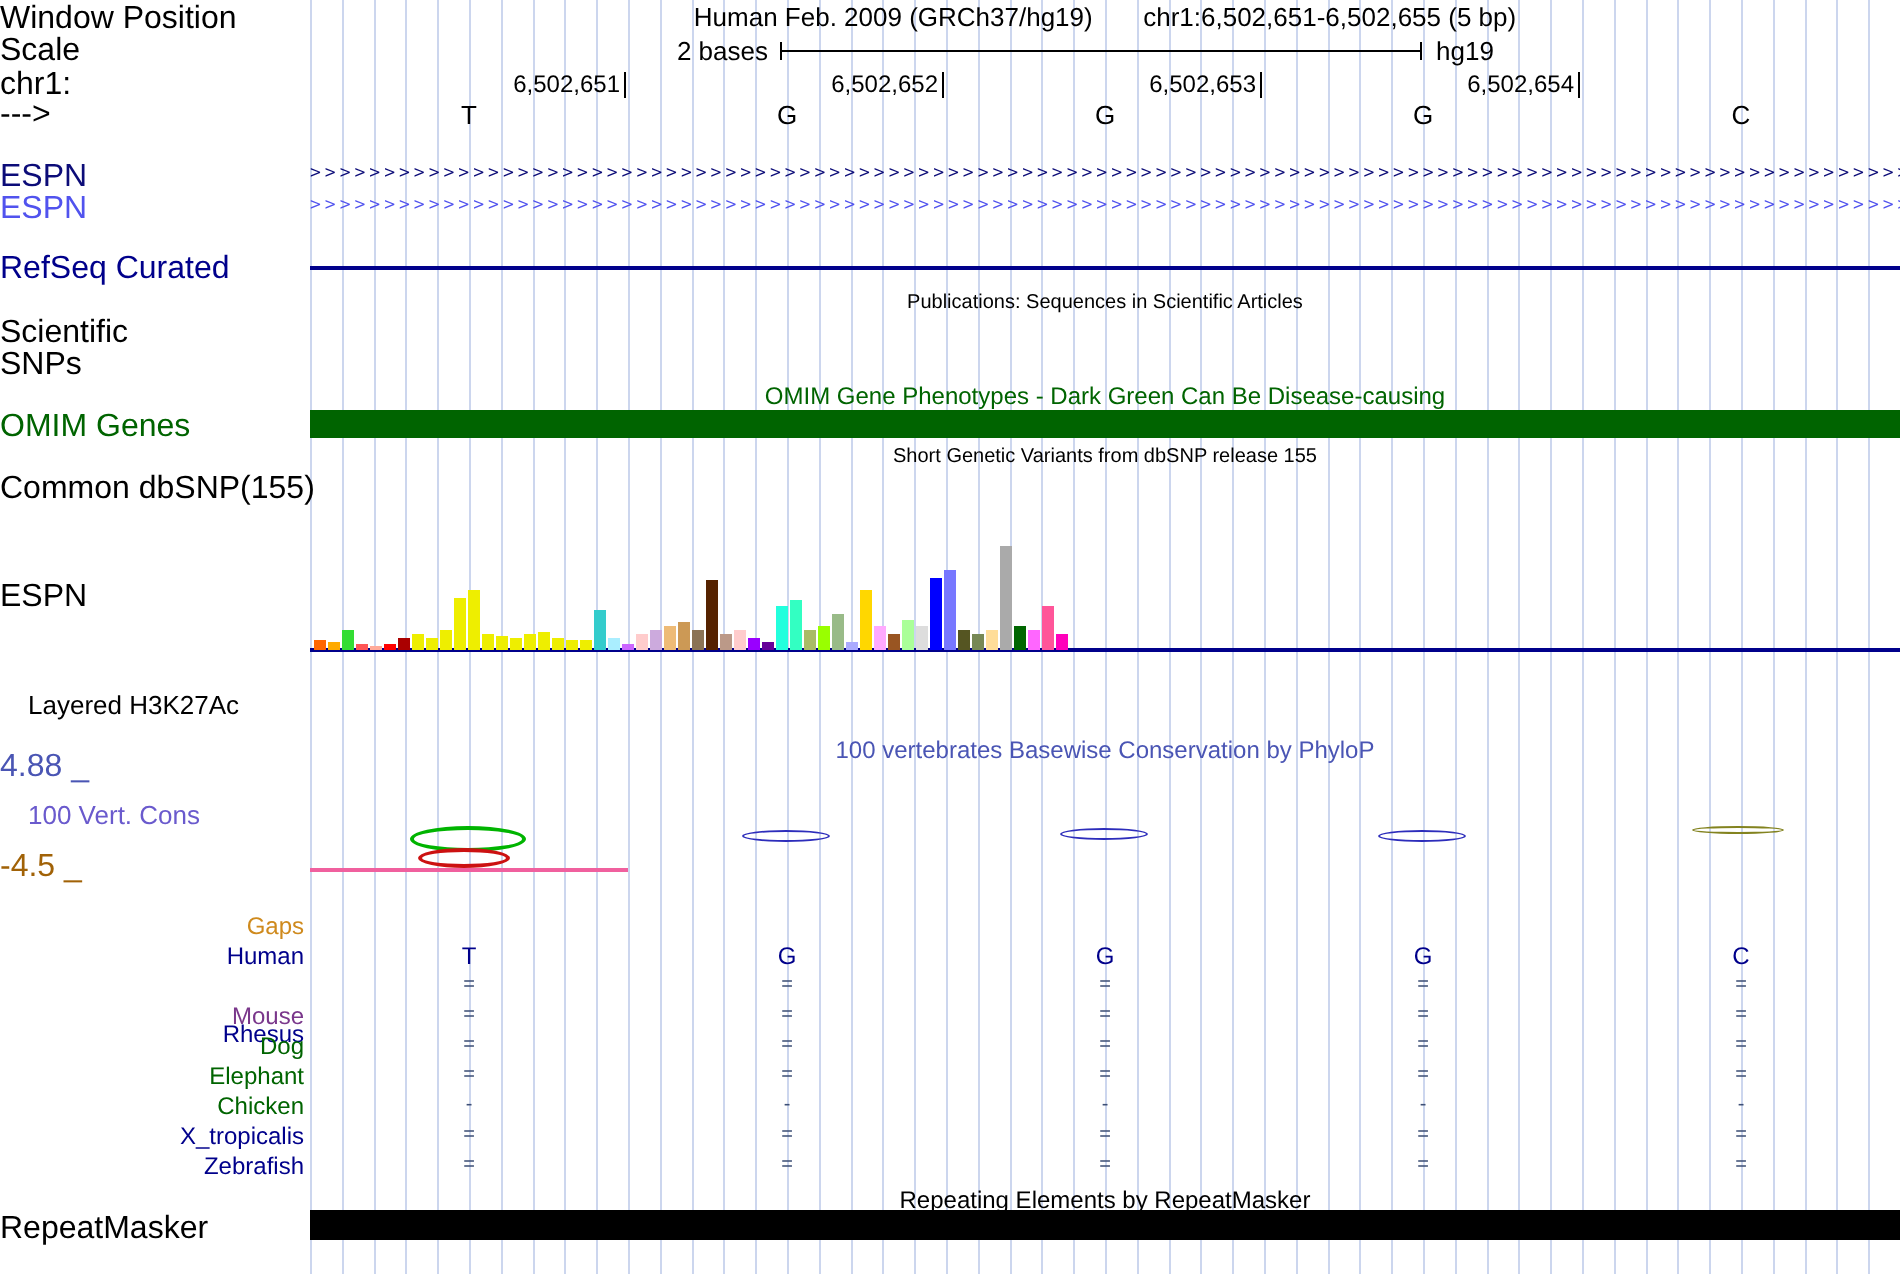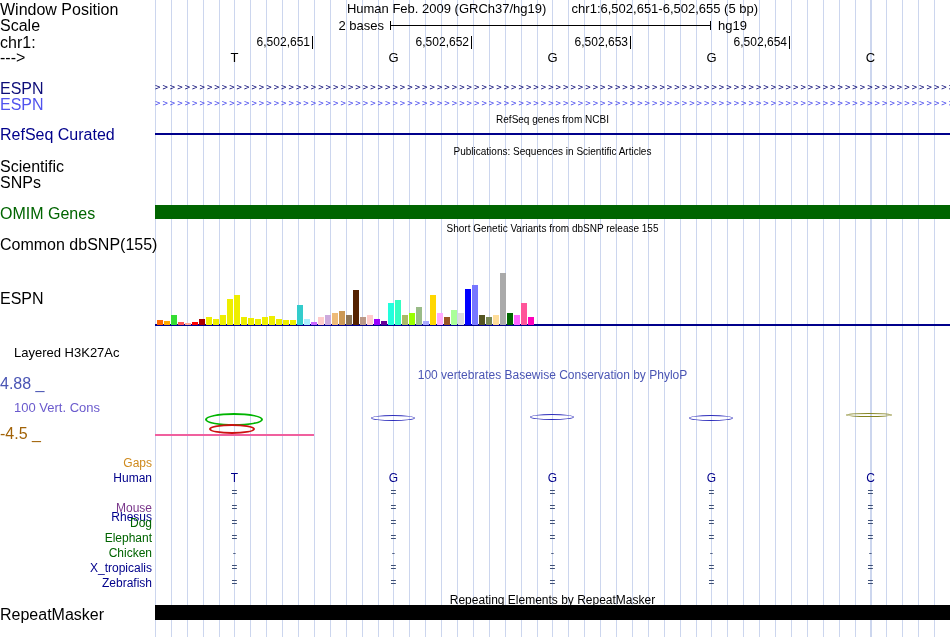--- a/index.html
+++ b/index.html
@@ -42,28 +42,28 @@
   <span class="abs" style="top:18px;left:300px;width:84px;text-align:right;font-size:13px">2 bases</span>
   <div class="abs" style="top:25px;left:390px;width:321px;border-top:1px solid #000"></div>
   <div class="abs" style="top:21px;left:390px;width:1px;height:9px;background:#000"></div>
   <div class="abs" style="top:21px;left:710px;width:1px;height:9px;background:#000"></div>
   <span class="abs" style="top:18px;left:718px;font-size:13px">hg19</span>
 
   <span class="right-label" style="top:35px">chr1:</span>
   <span class="right-label" style="top:50px">---&gt;</span>
 
 
-  <div class="center-title small-title" style="top:114px">RefSeq genes from NCBI</div>
   <span class="right-label" style="top:127px;color:#00008b">RefSeq Curated</span>
   <div class="full-bar" style="top:133px;height:2px;background:#00008b"></div>
 
   <div class="center-title small-title" style="top:146px">Publications: Sequences in Scientific Articles</div>
   <span class="right-label" style="top:159px">Scientific</span>
   <span class="right-label" style="top:175px">SNPs</span>
 
+  <div class="center-title" style="top:191px;color:#006400">OMIM Gene Phenotypes - Dark Green Can Be Disease-causing</div>
   <div class="full-bar" style="top:205px;height:14px;background:#006400"></div>
   <span class="right-label" style="top:206px;color:#006400">OMIM Genes</span>
 
   <div class="center-title small-title" style="top:223px">Short Genetic Variants from dbSNP release 155</div>
   <span class="right-label" style="top:237px">Common dbSNP(155)</span>
 
   <span class="right-label" style="top:291px">ESPN</span>
   <div class="full-bar" style="top:324px;height:2px;background:#00008b"></div>
 
   <span class="left-gutter-label" style="top:345px">Layered H3K27Ac</span>

